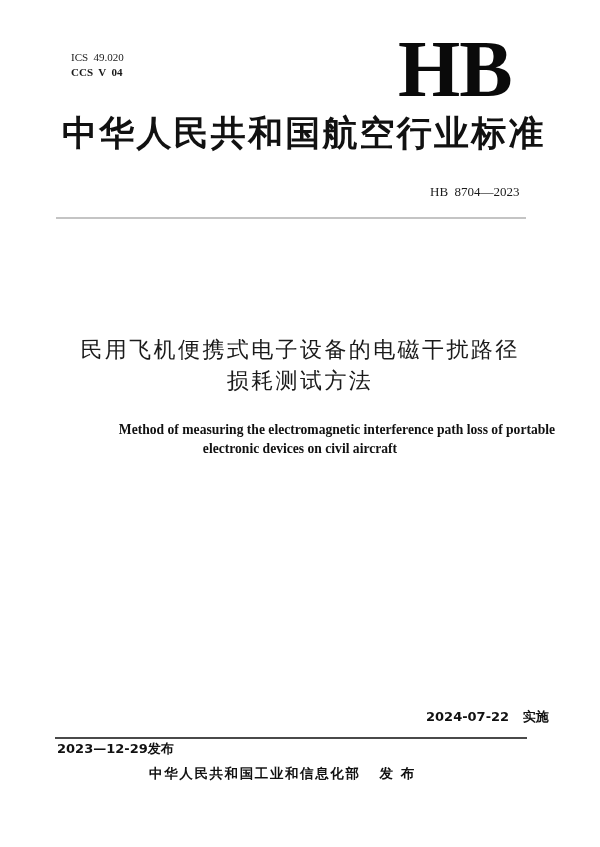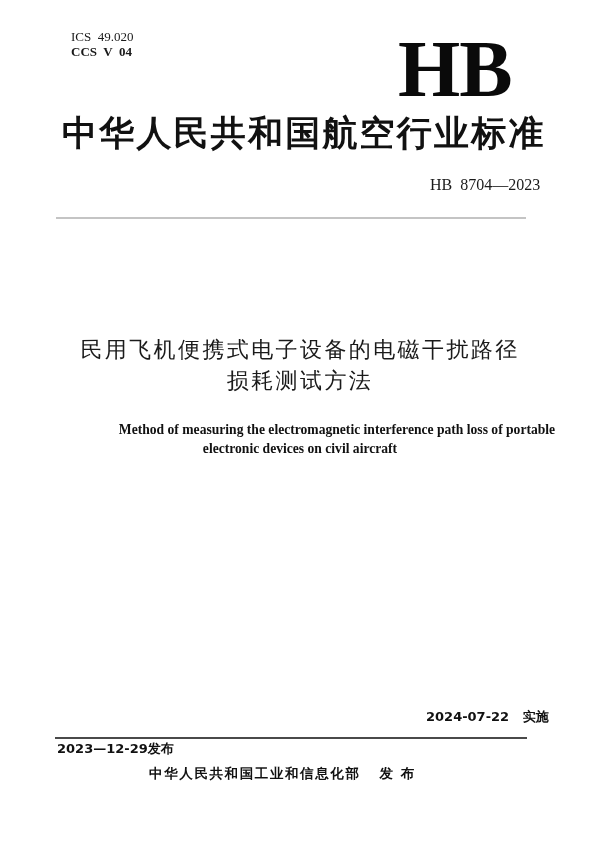--- a/index.html
+++ b/index.html
@@ -13,24 +13,25 @@
       position: relative;
       overflow: hidden;
       color: #111111;
       font-family: "DejaVu Sans", "Liberation Sans", sans-serif;
     }
     .abs { position: absolute; }
 
     .ics, .ccs {
       left: 71px;
       font-family: "Liberation Serif", "DejaVu Serif", serif;
-      font-size: 13px;
+      font-size: 11px;
       line-height: 12px;
       white-space: pre;
       color: #1a1a1a;
+      margin-top: 20px;
     }
     .ics { top: 31px; }
     .ccs { top: 46px; font-weight: bold; }
 
     .hb-logo {
       left: 398px;
       top: 26px;
       font-family: "Liberation Serif", "DejaVu Serif", serif;
       font-weight: bold;
       font-size: 80px;
@@ -47,23 +48,23 @@
       font-weight: bold;
       font-size: 35px;
       line-height: 46px;
       letter-spacing: 2.2px;
       white-space: nowrap;
       color: #111111;
     }
 
     .std-number {
       left: 430px;
-      top: 177px;
+      top: 184px;
       font-family: "Liberation Serif", "DejaVu Serif", serif;
-      font-size: 16px;
+      font-size: 13px;
       line-height: 16px;
       white-space: pre;
       color: #1a1a1a;
     }
 
     .rule-top {
       left: 56px;
       top: 217px;
       width: 470px;
       height: 2px;

